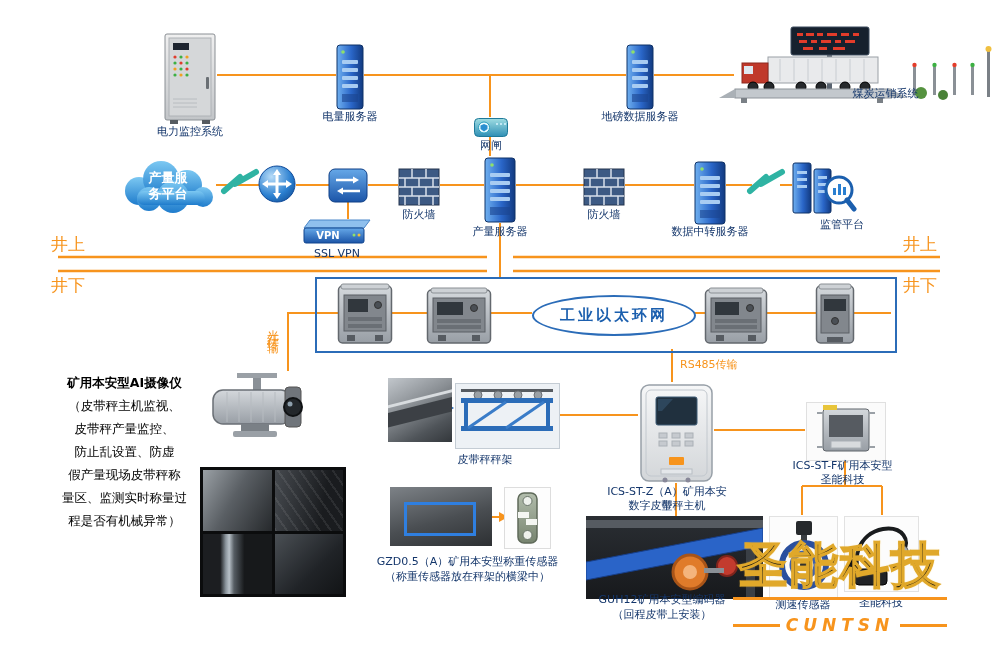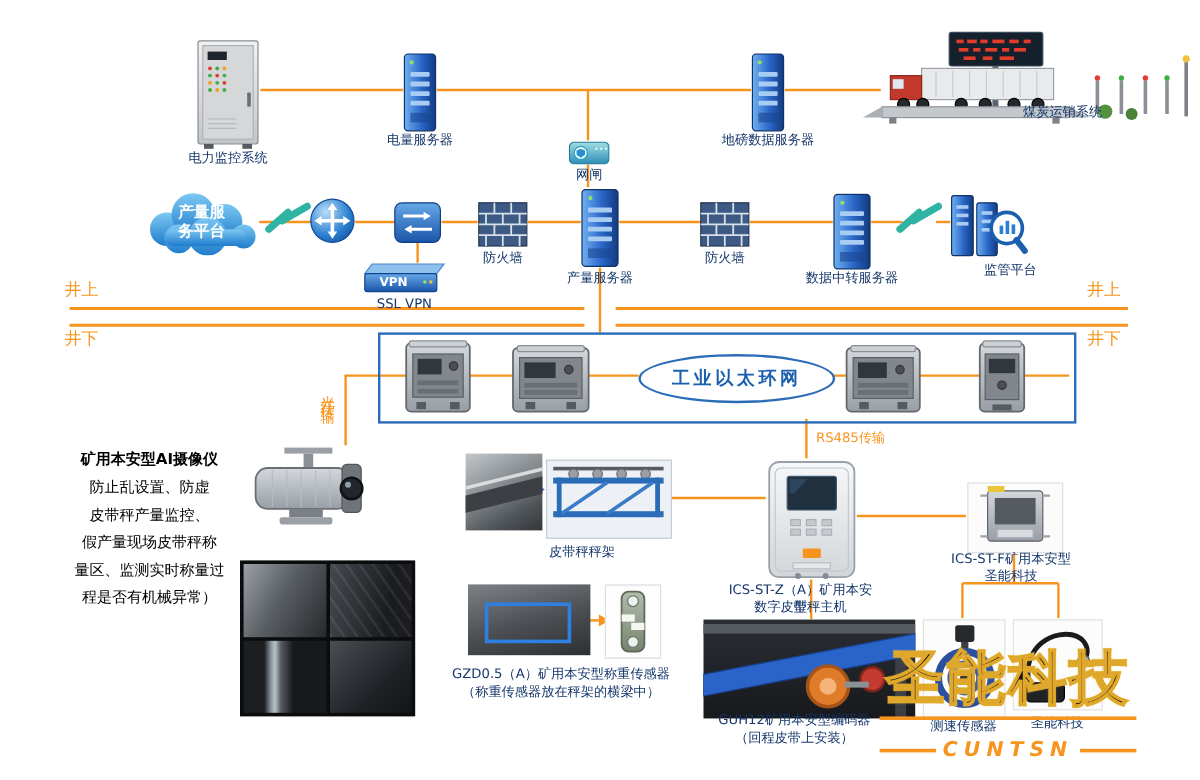--- a/index.html
+++ b/index.html
@@ -2,21 +2,21 @@
 <html><head>
 <meta charset="utf-8">
 <style>
   html,body{margin:0;padding:0;background:#fff;}
   .stage{position:relative;width:1000px;height:650px;background:#fff;overflow:hidden;
          font-family:"DejaVu Sans","Liberation Sans",sans-serif;}
   .dev{position:absolute;z-index:2;}
   .dev svg{display:block;}
   .lbl{position:absolute;z-index:3;font-size:11px;font-weight:normal;color:#14366b;
        text-align:center;line-height:1.25;}
-  .lbl-orange{color:#F7941D;font-size:14px;}
+  .lbl-orange{color:#F7941D;font-size:17px;}
   .vert{writing-mode:vertical-rl;letter-spacing:4px;font-size:12px;}
   .wires{position:absolute;left:0;top:0;z-index:1;}
   .ringbox{position:absolute;left:315px;top:277px;width:578px;height:72px;
            border:2px solid #2b6cb8;z-index:1;}
   .ring-ellipse{position:absolute;left:532px;top:295px;width:160px;height:37px;background:#fff;
                 border:2px solid #2b6cb8;border-radius:50%;display:flex;align-items:center;
                 justify-content:center;z-index:2;}
   .ring-ellipse span{font-size:15px;font-weight:bold;color:#1b5fae;letter-spacing:3px;}
   .cloudtxt{position:absolute;z-index:3;color:#fff;font-weight:bold;font-size:13px;
             text-align:center;line-height:16px;}
@@ -554,22 +554,23 @@
   <div class="lbl lbl-orange" style="left:48px;top:234px;width:40px">井上</div>
   <div class="lbl lbl-orange" style="left:48px;top:275px;width:40px">井下</div>
   <div class="lbl lbl-orange" style="left:900px;top:234px;width:40px">井上</div>
   <div class="lbl lbl-orange" style="left:900px;top:275px;width:40px">井下</div>
 
   <div class="lbl lbl-orange vert" style="left:265px;top:293px;height:70px;font-size:12px">光纤传输</div>
   <div class="lbl lbl-orange" style="left:680px;top:358px;width:85px;font-size:11px;text-align:left">RS485传输</div>
 
   <div class="camblock">
     <div class="t">矿用本安型AI摄像仪</div>
+    <div class="l">（皮带秤主机监视、</div>
+    <div class="l">皮带秤产量监控、</div>
     <div class="l">防止乱设置、防虚</div>
-    <div class="l">皮带秤产量监控、</div>
     <div class="l">假产量现场皮带秤称</div>
     <div class="l">量区、监测实时称量过</div>
     <div class="l">程是否有机械异常）</div>
   </div>
 
   <div class="lbl" style="left:445px;top:453px;width:80px">皮带秤秤架</div>
   <div class="lbl" style="left:602px;top:485px;width:130px">ICS-ST-Z（A）矿用本安型</div>
   <div class="lbl" style="left:602px;top:499px;width:130px">数字皮带秤主机</div>
   <div class="lbl" style="left:790px;top:459px;width:105px">ICS-ST-F矿用本安型</div>
   <div class="lbl" style="left:790px;top:473px;width:105px">圣能科技</div>

